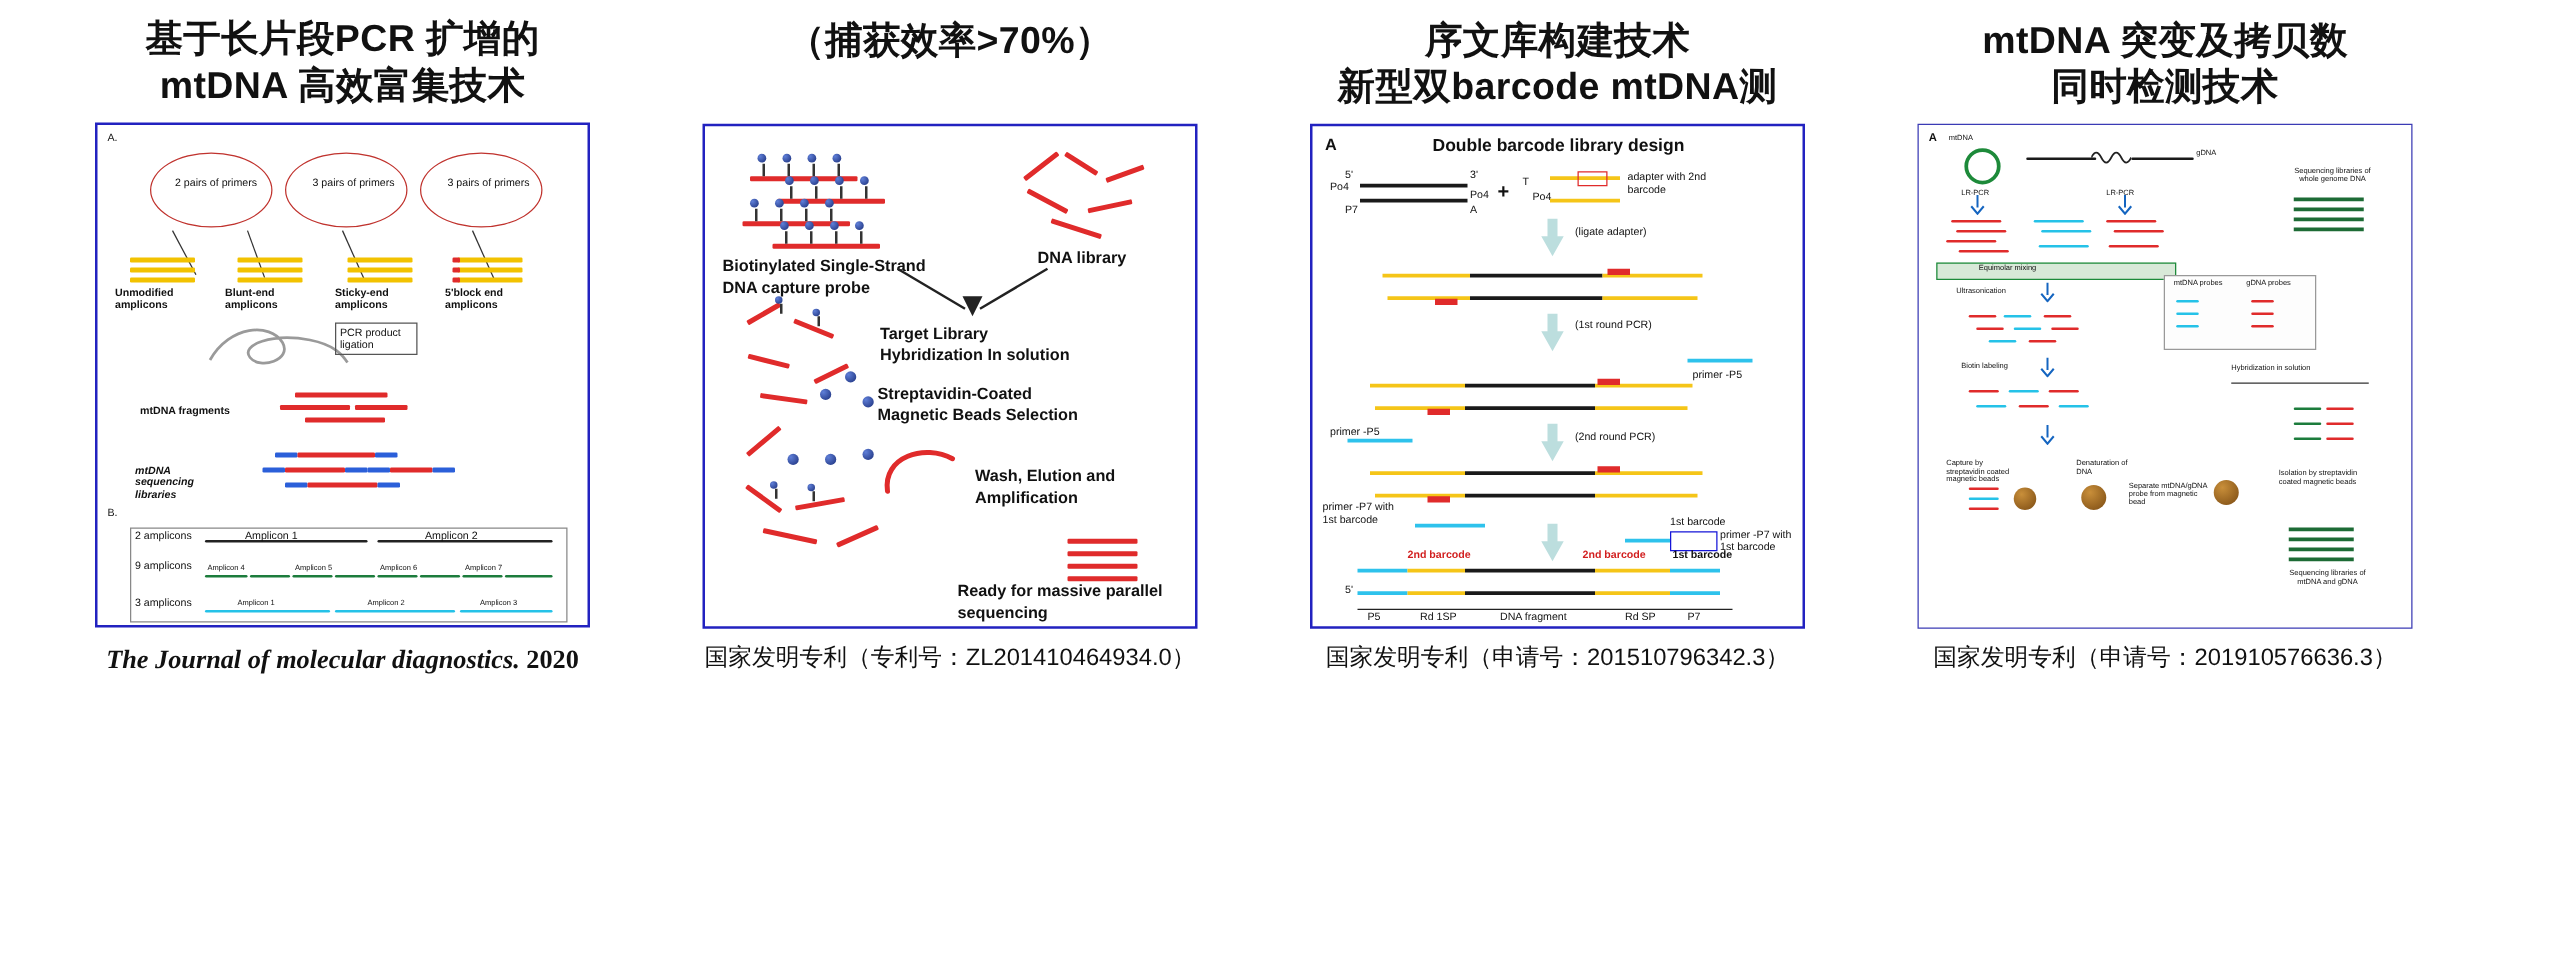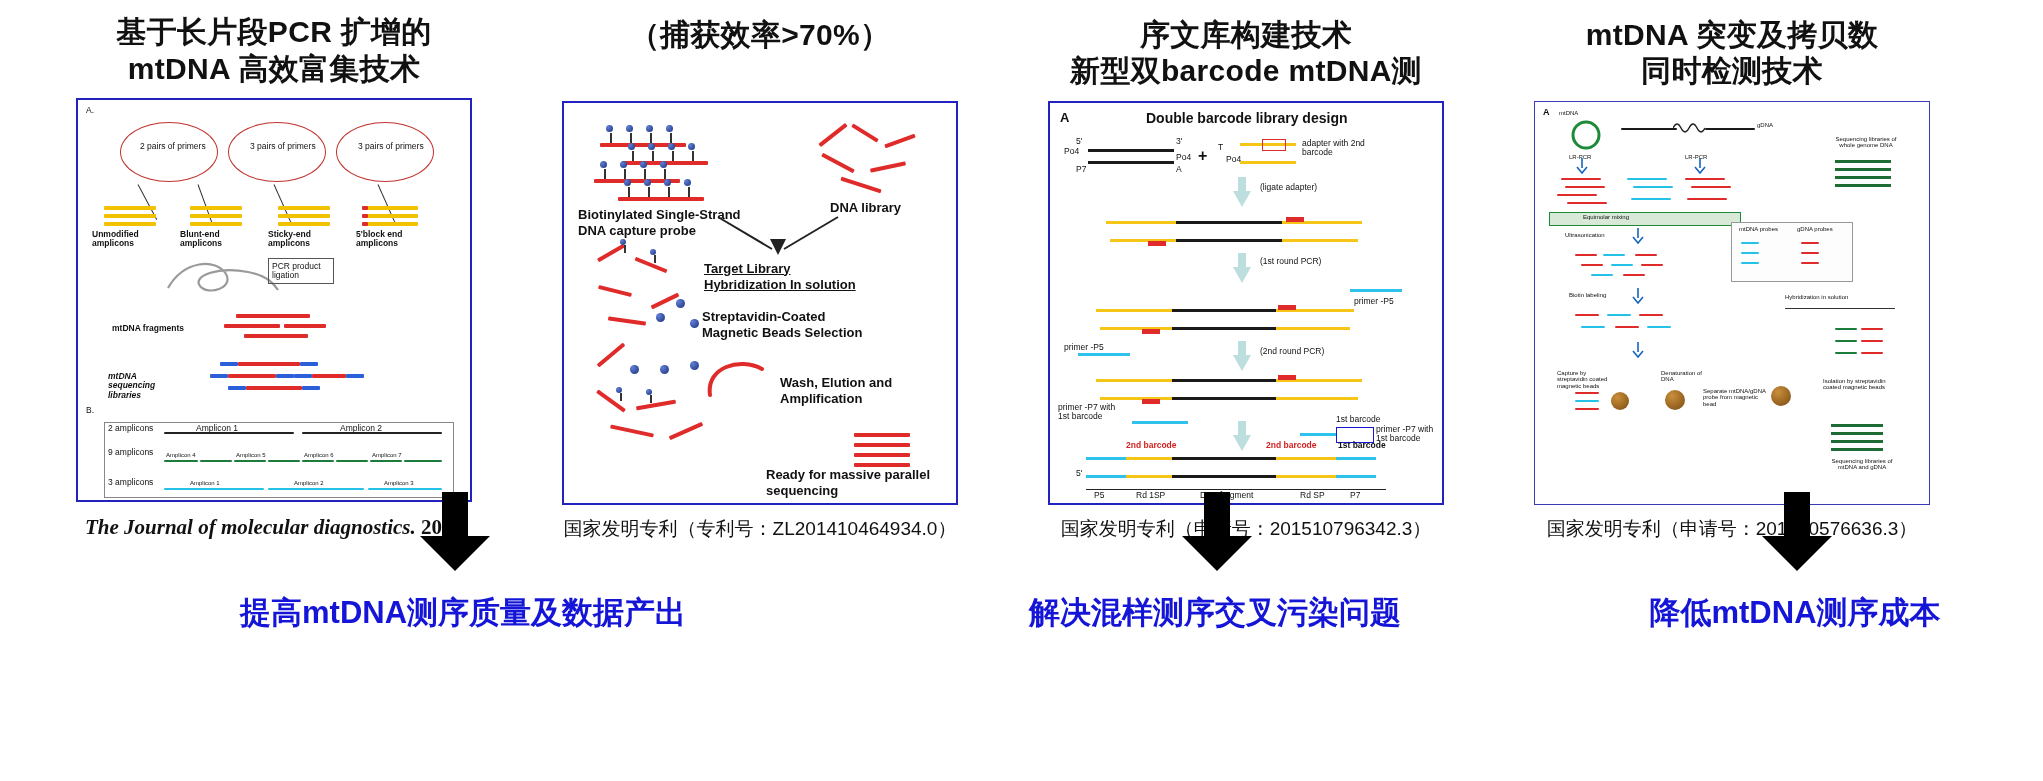--- a/index.html
+++ b/index.html
@@ -15,21 +15,21 @@
     position: relative;
   }
   .board {
     position: relative;
     width: 2043px;
     height: 781px;
   }
   .columns {
     display: flex;
     flex-direction: row;
-    align-items: flex-end;
+    align-items: center;
     padding: 10px 40px 0 40px;
     box-sizing: border-box;
     gap: 18px;
   }
   .col {
     width: 468px;
     display: flex;
     flex-direction: column;
     align-items: center;
   }
@@ -341,21 +341,21 @@
             <div class="bar red" style="left:32px; top:148px; width:30px; transform:rotate(-30deg);"></div>
             <div class="bar red" style="left:70px; top:160px; width:34px; transform:rotate(22deg);"></div>
             <div class="bar red" style="left:34px; top:186px; width:34px; transform:rotate(14deg);"></div>
             <div class="bar red" style="left:86px; top:196px; width:30px; transform:rotate(-26deg);"></div>
             <div class="bar red" style="left:44px; top:216px; width:38px; transform:rotate(8deg);"></div>
             <div class="vline" style="left:60px; top:142px; height:8px;"></div>
             <div class="vline" style="left:90px; top:152px; height:8px;"></div>
             <div class="bead" style="left:56px; top:136px; width:6px; height:6px;"></div>
             <div class="bead" style="left:86px; top:146px; width:6px; height:6px;"></div>
           </div>
-          <span class="lbl big w" style="left:140px; top:158px; width:160px; white-space:normal; line-height:1.25;text-decoration:underline;">Target Library Hybridization In solution</span>
+          <span class="lbl big w" style="left:140px; top:158px; width:160px; white-space:normal; line-height:1.25;">Target Library Hybridization In solution</span>
 
           <div>
             <div class="bead" style="left:112px; top:196px;"></div>
             <div class="bead" style="left:92px; top:210px;"></div>
             <div class="bead" style="left:126px; top:216px;"></div>
             <div class="bead" style="left:66px; top:262px;"></div>
             <div class="bead" style="left:96px; top:262px;"></div>
             <div class="bead" style="left:126px; top:258px;"></div>
           </div>
           <span class="lbl big w" style="left:138px; top:206px; width:170px; white-space:normal; line-height:1.25;">Streptavidin-Coated Magnetic Beads Selection</span>
@@ -642,36 +642,14 @@
           </div>
           <span class="lbl w" style="left:292px; top:356px; width:70px; font-size:6px; white-space:normal; text-align:center;">Sequencing libraries of mtDNA and gDNA</span>
         </div>
       </div>
 
       <div class="caption">国家发明专利（申请号：201910576636.3）</div>
     </div>
 
   </div>
 
-  <div class="bottom">
-
-    <div class="arrow" style="left:418px; top:-8px;">
-      <svg width="74" height="80" viewBox="0 0 74 80">
-        <path d="M24 0 H50 V44 H72 L37 79 L2 44 H24 Z" fill="#000000"></path>
-      </svg>
-    </div>
-    <div class="arrow" style="left:1180px; top:-8px;">
-      <svg width="74" height="80" viewBox="0 0 74 80">
-        <path d="M24 0 H50 V44 H72 L37 79 L2 44 H24 Z" fill="#000000"></path>
-      </svg>
-    </div>
-    <div class="arrow" style="left:1760px; top:-8px;">
-      <svg width="74" height="80" viewBox="0 0 74 80">
-        <path d="M24 0 H50 V44 H72 L37 79 L2 44 H24 Z" fill="#000000"></path>
-      </svg>
-    </div>
-
-    <div class="conclusion" style="left:240px; top:92px; width:430px;">提高mtDNA测序质量及数据产出</div>
-    <div class="conclusion" style="left:1015px; top:92px; width:400px;">解决混样测序交叉污染问题</div>
-    <div class="conclusion" style="left:1620px; top:92px; width:350px;">降低mtDNA测序成本</div>
-  </div>
 
 </div>
 
 </body></html>

